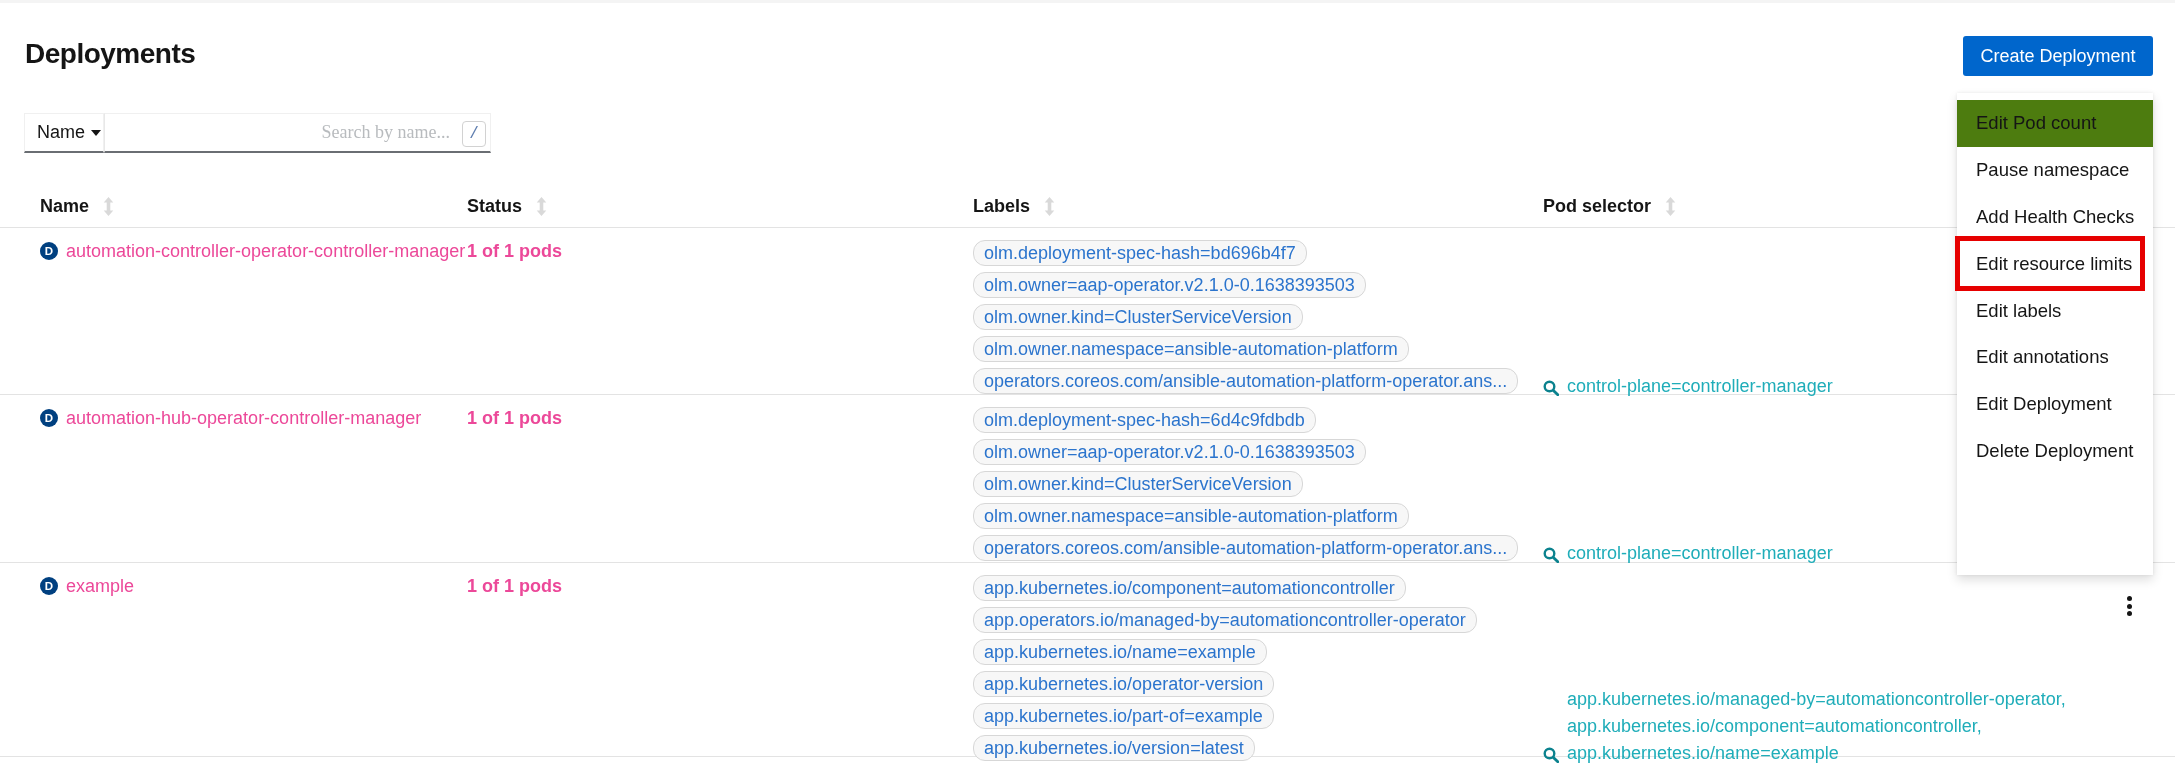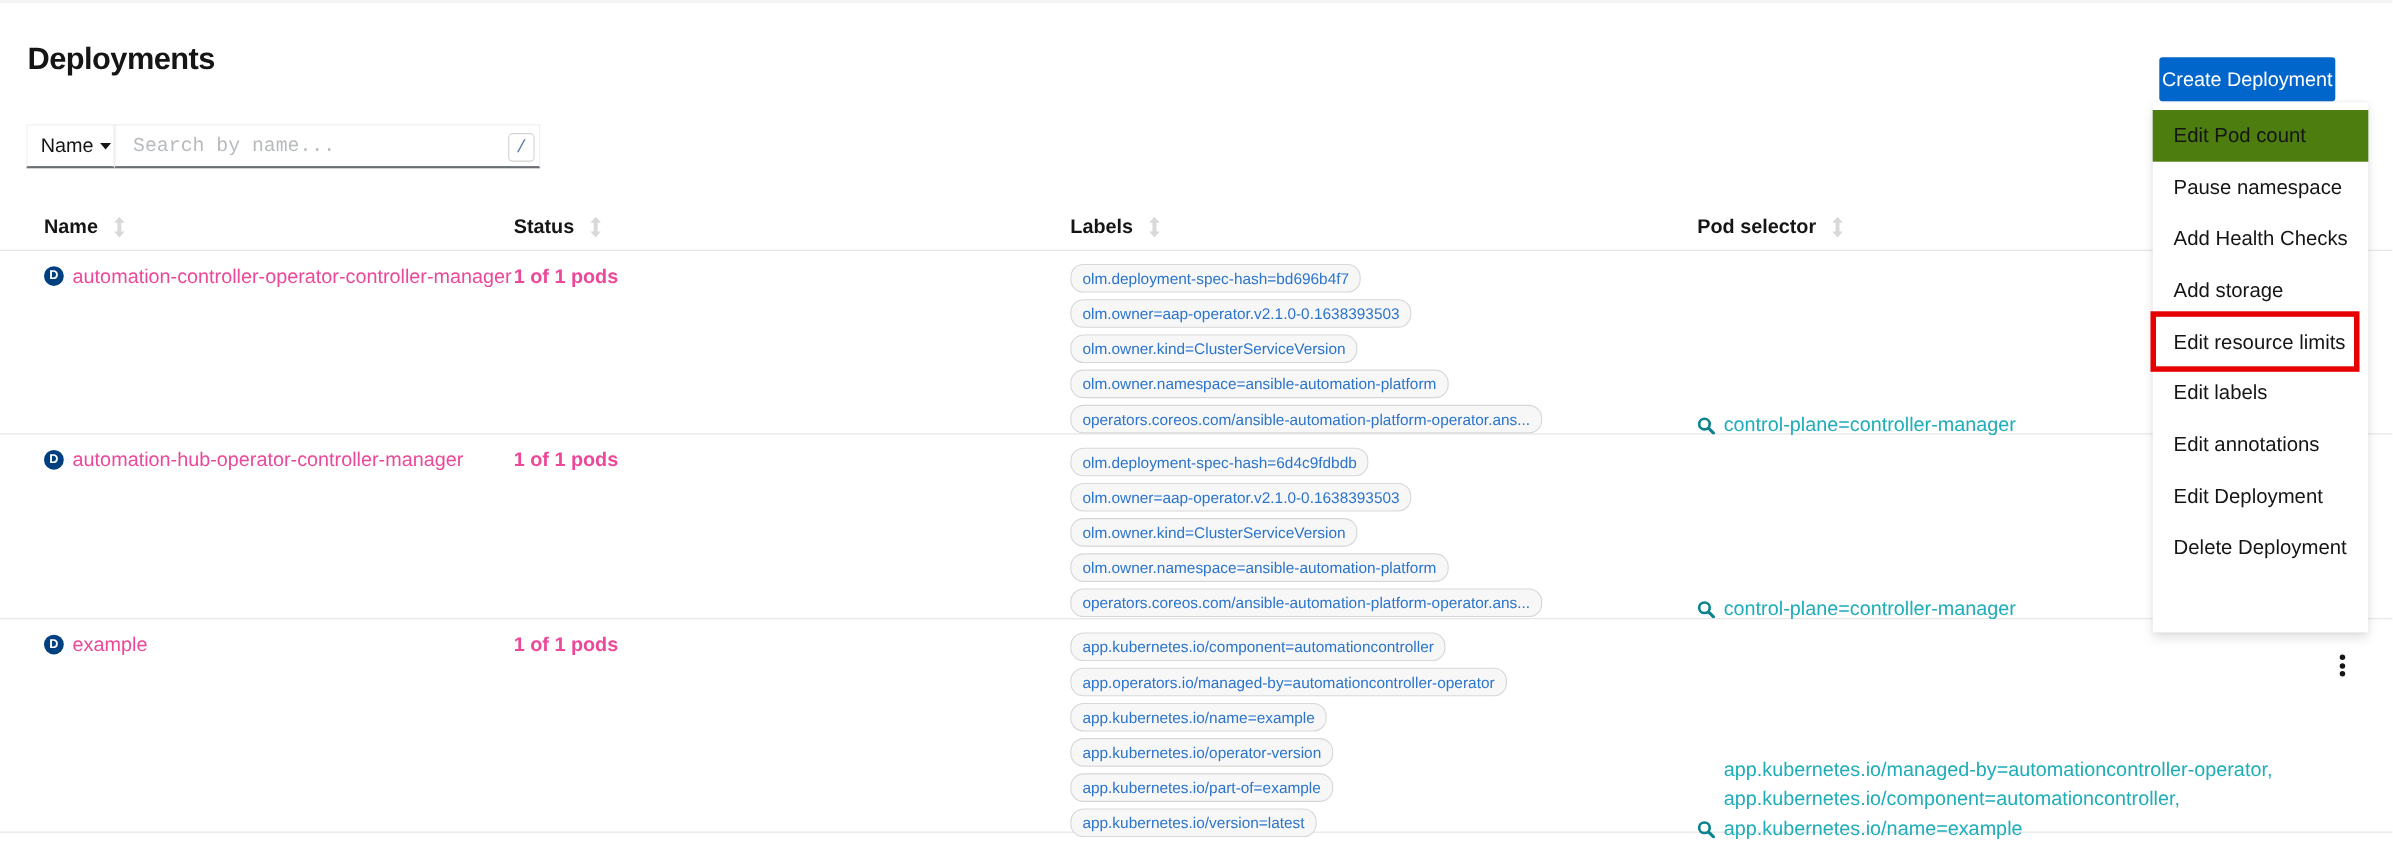--- a/index.html
+++ b/index.html
@@ -22,33 +22,33 @@
     width:80px; height:40px; background:#fff; cursor:pointer;
     border:1px solid #f0f0f0; border-bottom:2px solid #6a6e73;
     display:flex; align-items:center; justify-content:space-between; padding:0 12px;
     font-size:18px; color:#151515;
   }
   .caret { width:0; height:0; border-left:5px solid transparent; border-right:5px solid transparent; border-top:6px solid #151515; margin-left:6px; }
   .search-wrap { position:relative; width:387px; height:40px; }
   .search-wrap input {
     width:100%; height:100%; border:1px solid #f0f0f0; border-left:1px solid #e8e8e8;
     border-bottom:2px solid #6a6e73; outline:none; padding:0 40px 0 16px;
-    font-size:18px; font-family:Liberation Mono, monospace; color:#151515;
+    font-size:18px; font-family:Liberation Serif, serif; color:#151515;text-align:right;
   }
   .search-wrap input::placeholder { color:#b8bbbe; }
   .kbd-badge {
     position:absolute; right:5px; top:8px; width:24px; height:26px;
     border:1px solid #d2d2d2; border-radius:4px; background:#fff;
     display:flex; align-items:center; justify-content:center;
     font-family:"Liberation Mono", monospace; font-size:16px; color:#5d7cae;
   }
 
   
   .create-btn {
-    position:absolute; left:1963px; top:52px; width:160px; height:40px;
+    position:absolute; left:1963px; top:36px; width:190px; height:40px;
     background:#0066cc; color:#fff; border:none; border-radius:3px;
     font-size:18px; font-family:"Liberation Sans", sans-serif; cursor:pointer;
   }
 
   
   .grid-cols { display:grid; grid-template-columns:467px 506px 570px 572px 60px; }
   .thead {
     position:absolute; top:186px; left:0; width:2175px; height:42px;
     border-bottom:1px solid #e3e3e3; align-items:center;
   }
@@ -65,21 +65,21 @@
     flex:0 0 auto; width:18px; height:18px; border-radius:50%; background:#004080;
     color:#fff; font-size:11.5px; font-weight:700; display:flex; align-items:center; justify-content:center;
     margin-right:8px;
   }
   a.blue-link { color:#ec4899; text-decoration:none; font-size:18px; line-height:19px; cursor:pointer; white-space:nowrap; }
   .cell-status { padding-top:14px;font-weight:bold; }
   .cell-labels { padding-top:12px; }
   .chip {
     display:table; white-space:nowrap; margin-bottom:6px; padding:1px 10px;
     background:#f7f7f7; border:1px solid #d7d7d7; border-radius:12px;
-    font-size:14px; line-height:22px; color:#2b74cd;
+    font-size:18px; line-height:22px; color:#2b74cd;
   }
   .cell-selector { padding-top:13px; display:flex; align-items:flex-end; }
   .search-glyph { flex:0 0 auto; margin:3px 8px 0 0; }
   .sel-lines { font-size:18px; line-height:27px; color:#1fadb9; cursor:pointer; }
   .sel-lines div { white-space:nowrap; }
   .cell-kebab { padding-top:24px; padding-left:10px; }
   .kebab { display:inline-flex; flex-direction:column; gap:2.5px; cursor:pointer; padding:2px; }
   .kebab i { width:5px; height:5px; border-radius:50%; background:#151515; }
 
   
@@ -259,21 +259,20 @@
         <i></i>
         <i></i>
       </span>
   </div>
 </div>
 
 <div class="menu-panel">
   <div class="menu-item hovered">Edit Pod count</div>
   <div class="menu-item">Pause namespace</div>
   <div class="menu-item">Add Health Checks</div>
-  <div class="menu-item">Add storage</div>
   <div class="menu-item">
     <span>Edit resource limits</span>
     <span class="red-box"></span>
   </div>
   <div class="menu-item">Edit labels</div>
   <div class="menu-item">Edit annotations</div>
   <div class="menu-item">Edit Deployment</div>
   <div class="menu-item">Delete Deployment</div>
 </div>
 

